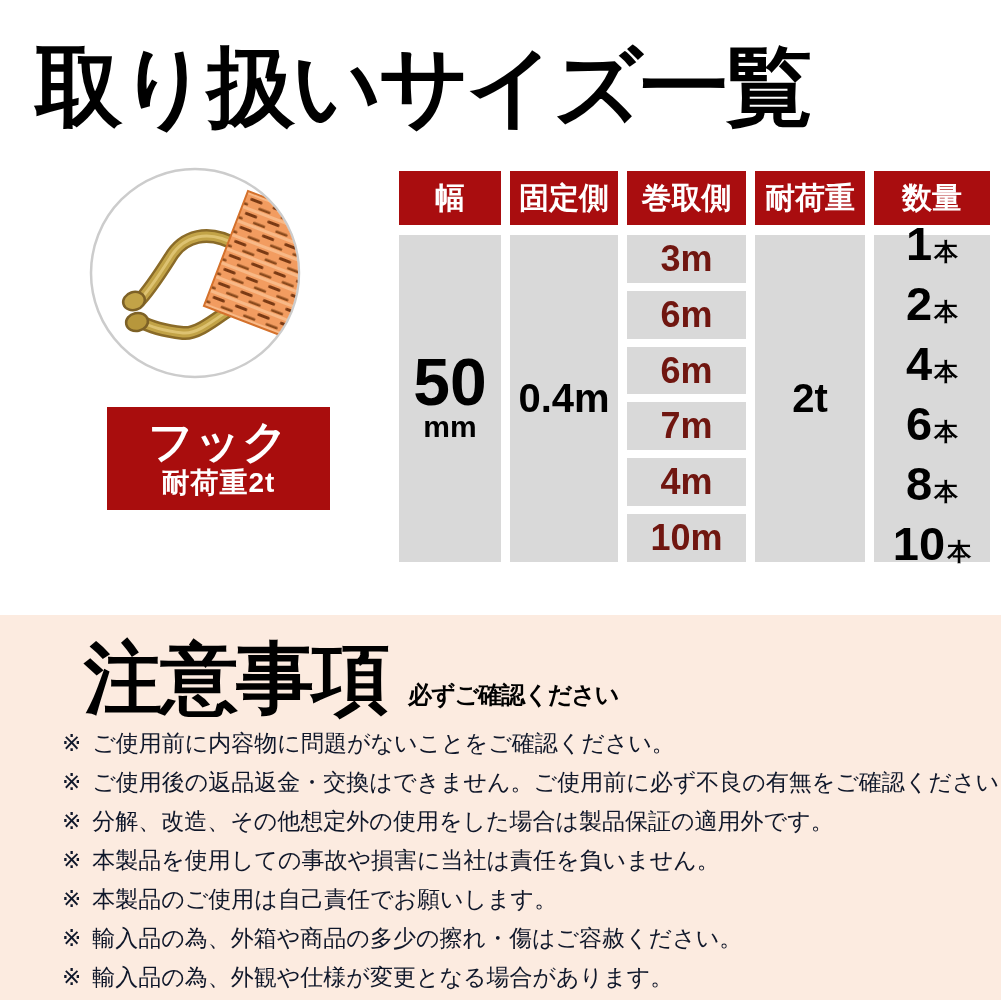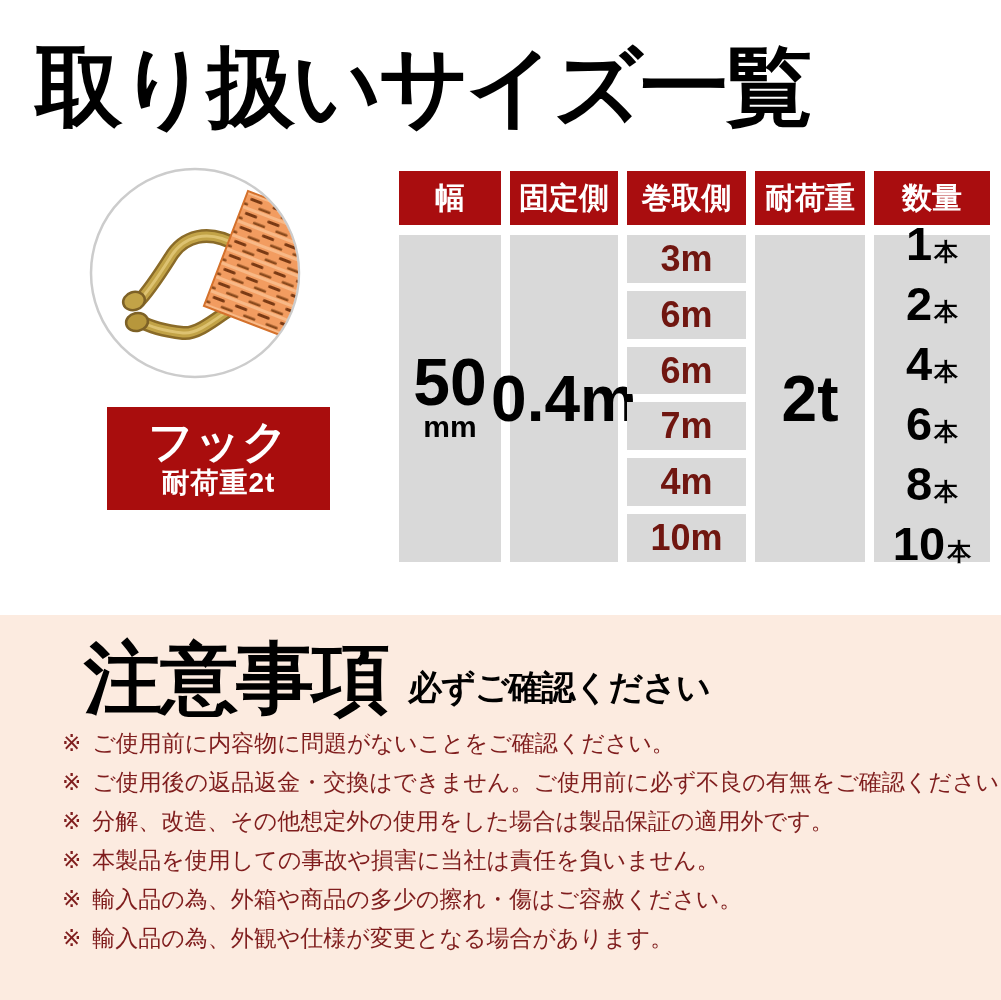--- a/index.html
+++ b/index.html
@@ -28,40 +28,40 @@
   .th{
     background:#a90d0f;color:#fff;height:54px;
     display:flex;align-items:center;justify-content:center;
     font-size:30px;font-weight:700;
   }
   .tbody{margin-top:10px;height:327px;}
   .cell{background:#d9d9d9;color:#000000;}
   .merged{display:flex;flex-direction:column;align-items:center;justify-content:center;height:327px;}
   .width-value{font-size:66px;font-weight:600;line-height:0.85;}
   .width-unit{font-size:30px;font-weight:600;line-height:1.1;}
-  .big-value{font-size:64px;font-weight:600;}
+  .big-value{font-size:40px;font-weight:600;}
   .winding-col{background:transparent;display:grid;grid-template-rows:repeat(6,1fr);row-gap:8px;height:327px;}
   .winding-cell{
     background:#d9d9d9;color:#701610;display:flex;align-items:center;justify-content:center;
     font-size:36px;font-weight:600;
   }
   .qty-col{display:flex;flex-direction:column;align-items:center;justify-content:center;height:327px;}
   .qty-line{line-height:49px;text-align:center;white-space:nowrap;}
   .qty-num{font-size:47px;font-weight:600;}
   .qty-unit{font-size:24px;font-weight:700;margin-left:2px;}
   
   .notes{
     position:absolute;left:0;top:615px;width:1001px;height:385px;
     background:#fcebe0;color:#111;
   }
   .notes-header{display:flex;align-items:flex-end;margin:26px 0 0 84px;}
   .notes-title{font-size:78px;font-weight:900;line-height:0.95;letter-spacing:-2px;color:#000;}
-  .notes-subtitle{font-size:34px;font-weight:900;margin:0 0 4px 20px;color:#000;letter-spacing:-1px;}
+  .notes-subtitle{font-size:24px;font-weight:900;margin:0 0 4px 20px;color:#000;letter-spacing:-1px;}
   .notes-list{list-style:none;margin:16px 0 0 62px;padding:0;}
-  .note-item{font-size:23px;line-height:24px;margin-bottom:15px;white-space:nowrap;color:#7f1d1d;}
+  .note-item{font-size:23px;line-height:24px;margin-bottom:15px;white-space:nowrap;color:#0f172a;}
   .note-marker{margin-right:11px;}
 </style>
 </head>
 <body>
 
 <h1 class="page-title">取り扱いサイズ一覧</h1>
 
 <div class="photo-circle">
   <svg width="214" height="214" viewBox="0 0 214 214">
     <defs>
@@ -144,16 +144,17 @@
 <div class="notes">
   <div class="notes-header">
     <span class="notes-title">注意事項</span>
     <span class="notes-subtitle">必ずご確認ください</span>
   </div>
   <ul class="notes-list">
     <li class="note-item"><span class="note-marker">※</span><span>ご使用前に内容物に問題がないことをご確認ください。</span></li>
     <li class="note-item"><span class="note-marker">※</span><span>ご使用後の返品返金・交換はできません。ご使用前に必ず不良の有無をご確認ください。</span></li>
     <li class="note-item"><span class="note-marker">※</span><span>分解、改造、その他想定外の使用をした場合は製品保証の適用外です。</span></li>
     <li class="note-item"><span class="note-marker">※</span><span>本製品を使用しての事故や損害に当社は責任を負いません。</span></li>
+    <li class="note-item"><span class="note-marker">※</span><span>本製品のご使用は自己責任でお願いします。</span></li>
     <li class="note-item"><span class="note-marker">※</span><span>輸入品の為、外箱や商品の多少の擦れ・傷はご容赦ください。</span></li>
     <li class="note-item"><span class="note-marker">※</span><span>輸入品の為、外観や仕様が変更となる場合があります。</span></li>
   </ul>
 </div>
 
 </body></html>

